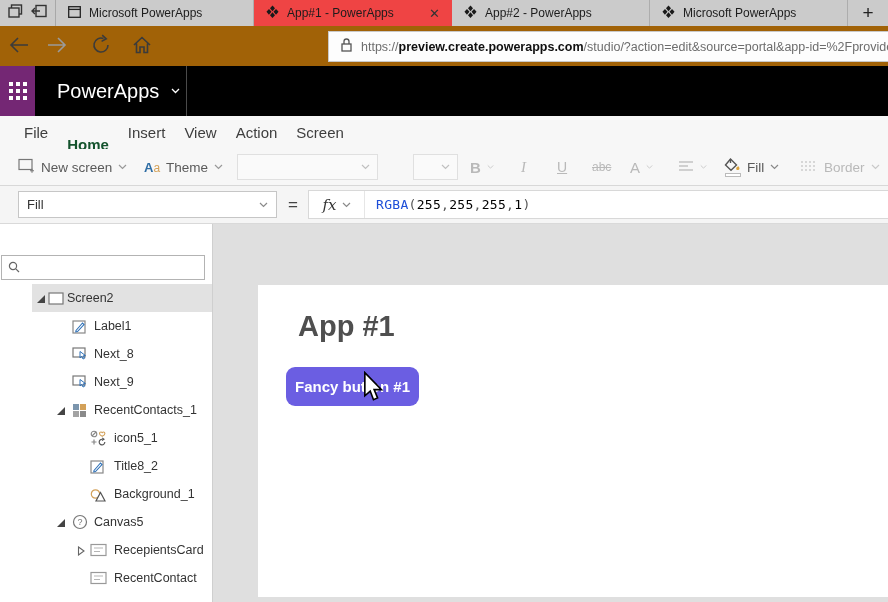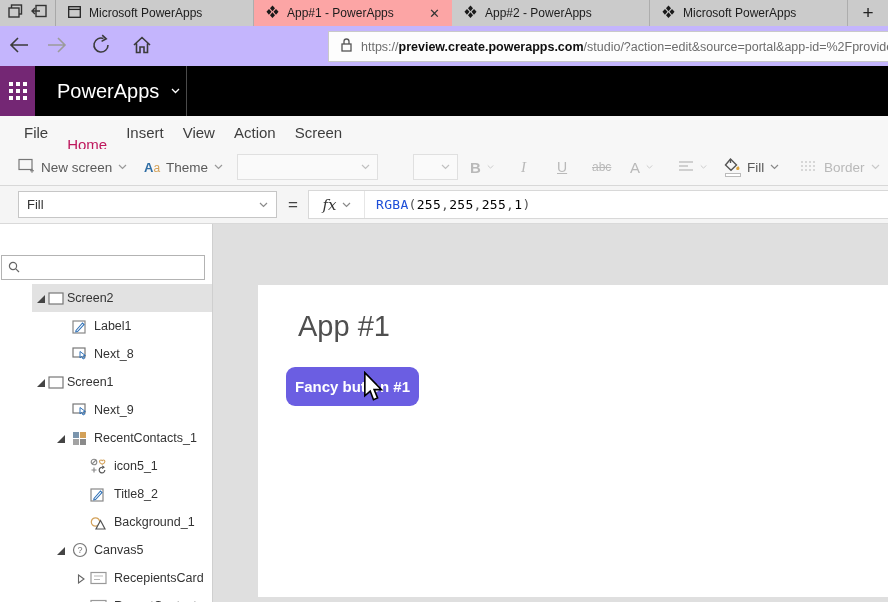--- a/index.html
+++ b/index.html
@@ -3,44 +3,44 @@
 <meta charset="utf-8">
 <style>
   * { margin:0; padding:0; box-sizing:border-box; }
   body { font-family:"Liberation Sans", sans-serif; background:#fff; }
   .stage { position:relative; width:888px; height:602px; overflow:hidden; background:#fff; }
 
   
   .tabbar { position:absolute; left:0; top:0; width:888px; height:26px; background:#cbcbcb; display:flex; align-items:stretch; }
   .winicons { width:56px; display:flex; align-items:center; justify-content:space-evenly; border-right:1px solid #a8a8a8; }
   .tab { width:198px; display:flex; align-items:center; gap:8px; padding:0 8px 0 12px; font-size:12px; color:#1c1c1c; border-right:1px solid #adadad; white-space:nowrap; overflow:hidden; }
-  .tab.active { background:#fca5a5; border-right:none; }
+  .tab.active { background:#ef4444; border-right:none; }
   .tab .title { flex:1; overflow:hidden; text-overflow:ellipsis; }
   .tab .close { font-size:13px; color:#333; padding:0 4px; }
   .newtab { flex:1; display:flex; align-items:center; justify-content:center; font-size:19px; color:#222; font-weight:300; }
 
   
-  .addrbar { position:absolute; left:0; top:26px; width:888px; height:40px; background:#c4b5fd; }
+  .addrbar { position:absolute; left:0; top:26px; width:888px; height:40px; background:#a16207; }
   .navbtn { position:absolute; top:8px; width:24px; height:24px; color:#3b3b3b; }
   .urlbox { position:absolute; left:328px; top:5px; right:-2px; height:31px; background:#fdfdfd; border:1px solid #c9c9c9; display:flex; align-items:center; padding:0 8px; font-size:12.5px; color:#6d6d6d; white-space:nowrap; overflow:hidden; }
   .urlbox .lock { margin:0 9px 0 4px; color:#555; }
   .urlbox .domain { color:#101010; font-weight:700; }
 
   
   .appbar { position:absolute; left:0; top:66px; width:888px; height:52px; background:#000; }
   .waffle { position:absolute; left:0; top:0; width:35px; height:50px; background:#742774; display:flex; align-items:center; justify-content:center; }
   .waffle-grid { display:grid; grid-template-columns:repeat(3,4px); grid-template-rows:repeat(3,4px); gap:3px; }
   .waffle-grid i { background:#fff; }
   .brand { position:absolute; left:57px; top:0; height:50px; display:flex; align-items:center; gap:12px; color:#fff; font-size:20px; font-weight:400; }
   .appbar .divider { position:absolute; left:186px; top:0; width:1px; height:50px; background:#4a4a4a; }
 
   
   .menubar { position:absolute; left:0; top:116px; width:888px; height:33px; background:#f7f7f7; display:flex; align-items:center; gap:15px; padding-left:22px; font-size:15px; color:#3e3e3e; }
   .menu-item { position:relative; height:33px; display:flex; align-items:center; padding:0 2px; }
-  .menu-item.active { font-weight:400; color:#be185d;margin-top:24px; }
+  .menu-item.active { font-weight:700; color:#14532d;margin-top:24px; }
   .menu-item.active::after { content:""; position:absolute; left:0; right:0; bottom:4px; height:3px; background:#742774; }
 
   
   .toolbar { position:absolute; left:0; top:149px; width:888px; height:37px; background:#f7f7f7; border-bottom:1px solid #d8d8d8; }
   .tb { position:absolute; top:0; height:36px; display:flex; align-items:center; gap:6px; font-size:13.5px; color:#5a5a5a; }
   .tb.dis { color:#b9b9b9; }
   .combo { background:#fafafa; border:1px solid #e0e0e0; height:26px; top:5px; display:flex; align-items:center; justify-content:flex-end; padding-right:7px; color:#c0c0c0; }
   .chev { width:9px; height:6px; }
   .glyphB { font-weight:700; font-size:15px; }
   .glyphI { font-style:italic; font-family:"Liberation Serif",serif; font-size:15px; }
@@ -62,21 +62,21 @@
   .fxsel .fx { font-family:"DejaVu Serif",serif; font-style:italic; font-size:15px; }
   .formula { padding-left:11px; font-family:"DejaVu Sans Mono",monospace; font-size:13px; letter-spacing:.3px; }
   .formula .fn { color:#1d4ed8; }
   .formula .num { color:#000000; }
   .formula .pn { color:#555; }
 
   
   .main { position:absolute; left:0; top:224px; width:888px; height:378px; }
   .workspace { position:absolute; left:213px; top:0; right:0; bottom:0; background:#dfdfdf; }
   .screenview { position:absolute; left:45px; top:61px; right:0; bottom:5px; background:#fff; }
-  .app-title { position:absolute; left:40px; top:25px; font-size:29px; color:#4f4f4f; font-weight:400; }
+  .app-title { position:absolute; left:40px; top:25px; font-size:29px; color:#4f4f4f; font-weight:700; }
   .fancy-btn { position:absolute; left:28px; top:82px; width:133px; height:39px; background:#6b5ee2; border:none; border-radius:9px; color:#fff; font-weight:700; font-size:15px; font-family:"Liberation Sans",sans-serif; }
   .cursor { position:absolute; left:103px; top:86px; }
 
   
   .panel { position:absolute; left:0; top:0; width:213px; height:100%; background:#fff; border-right:1px solid #cfcfcf; overflow:hidden; }
   .panel-header { position:absolute; left:0; top:0; right:0; height:30px; display:flex; align-items:center; padding:0 8px; font-size:13px; color:#333; }
   .panel-header .ic { margin-left:auto; color:#555; }
   .panel-header .ic + .ic { margin-left:12px; }
   .searchbox { position:absolute; left:1px; right:7px; top:31px; height:25px; border:1px solid #b3b3b3; background:#fff; display:flex; align-items:center; padding:0 6px; gap:6px; }
   .searchbox input { border:none; outline:none; flex:1; font-size:12px; color:#444; font-family:"Liberation Sans",sans-serif; background:transparent; }
@@ -347,31 +347,20 @@
         <div class="trow l1">
           <span class="ticon">
               <svg width="16" height="16" viewBox="0 0 16 16">
                 <rect x="1" y="2" width="12" height="9" fill="#fff" stroke="#777" stroke-width="1.2"></rect>
                 <path d="M8 5.5 V12 L9.8 10.3 L11 13 L12.6 12.3 L11.4 9.7 L13.4 9.5 Z" fill="none" stroke="#2e71b8" stroke-width="1"></path>
               </svg>
             </span>
           <span class="tlabel">Next_8</span>
         </div>
 
-        <div class="trow l0">
-          <span class="texp"><svg width="10" height="10" viewBox="0 0 10 10">
-                <polygon points="9,1 9,9 1,9" fill="#444"></polygon>
-              </svg></span>
-          <span class="ticon">
-              <svg width="16" height="13" viewBox="0 0 16 13">
-                <rect x="1" y="1" width="14" height="11" fill="#fff" stroke="#777" stroke-width="1.2"></rect>
-              </svg>
-            </span>
-          <span class="tlabel">Screen1</span>
-        </div>
 
         <div class="trow l1">
           <span class="ticon">
               <svg width="16" height="16" viewBox="0 0 16 16">
                 <rect x="1" y="2" width="12" height="9" fill="#fff" stroke="#777" stroke-width="1.2"></rect>
                 <path d="M8 5.5 V12 L9.8 10.3 L11 13 L12.6 12.3 L11.4 9.7 L13.4 9.5 Z" fill="none" stroke="#2e71b8" stroke-width="1"></path>
               </svg>
             </span>
           <span class="tlabel">Next_9</span>
         </div>

